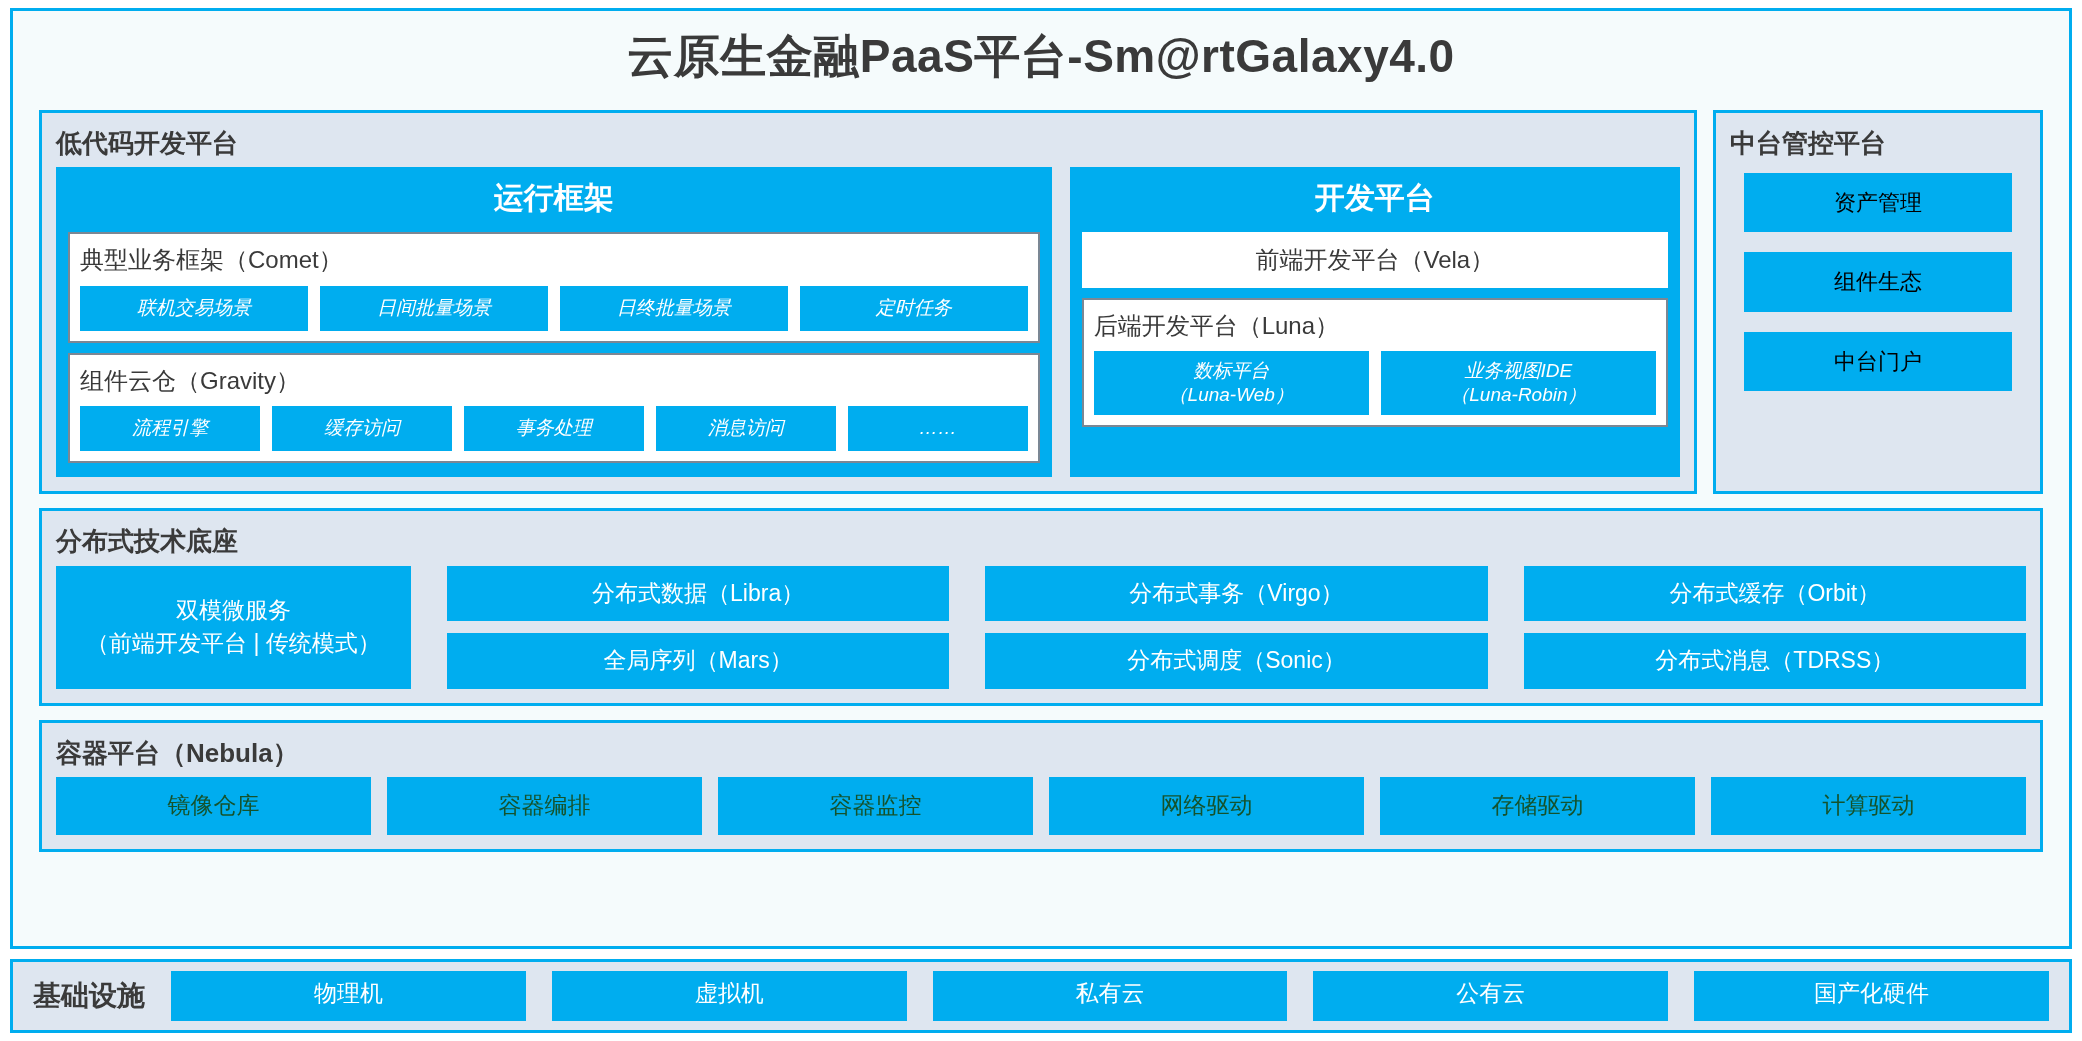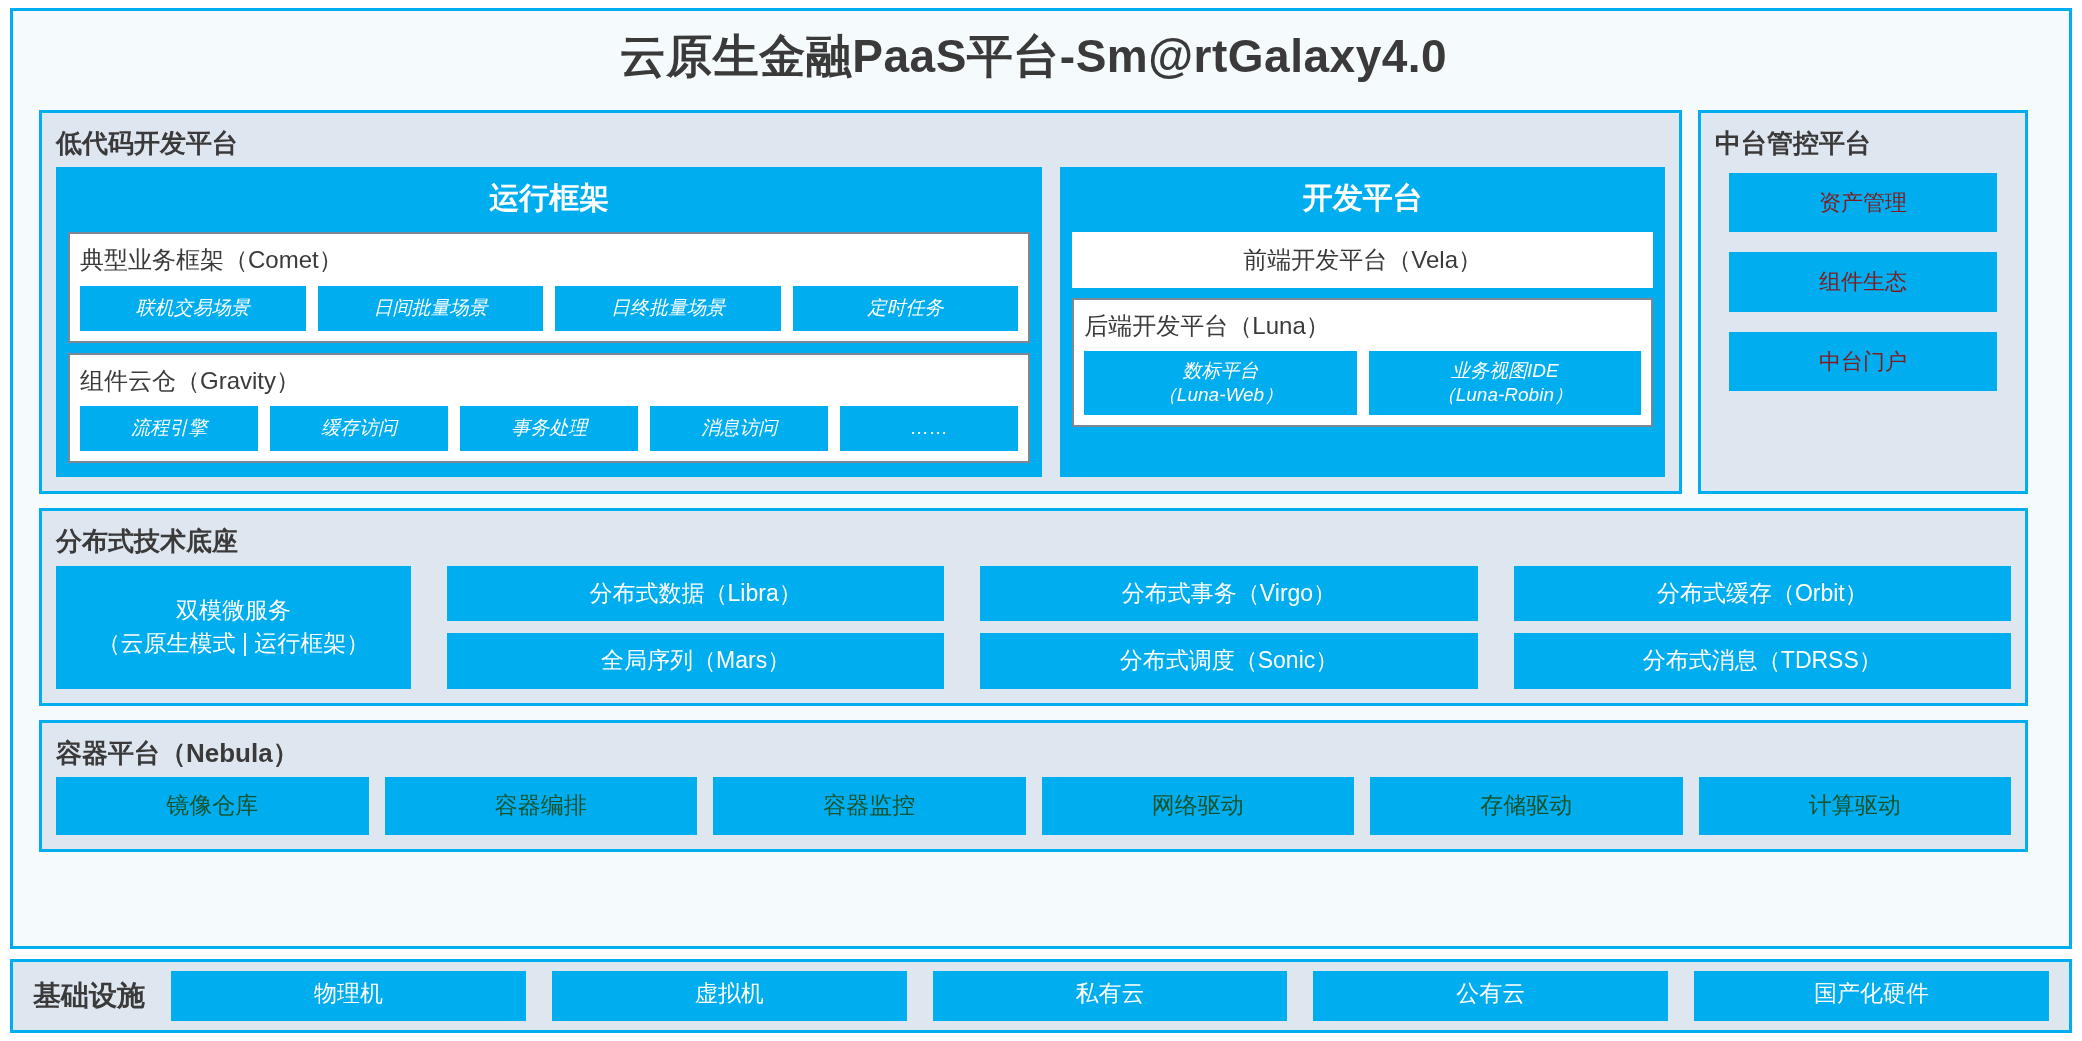--- a/index.html
+++ b/index.html
@@ -20,21 +20,21 @@
   .canvas{
     position:relative;width:2082px;height:1041px;
     display:flex;flex-direction:column;
     padding:8px 10px 8px 10px;gap:10px;
   }
 
   
   .outer-frame{
     border:3px solid var(--accent);
     background:var(--page);
-    padding:10px 41px 20px 26px;
+    padding:10px 26px 20px 26px;
     display:flex;flex-direction:column;gap:14px;
     flex:1 1 auto;
   }
 
   .main-title{
     text-align:center;
     font-size:46px;
     font-weight:700;
     letter-spacing:.5px;
     color:#3A3A3A;
@@ -109,21 +109,21 @@
     background:#ffffff;
     text-align:center;
     font-size:24px;color:#3A3A3A;
     padding:14px 6px;line-height:1.15;
   }
   .luna-inner{display:flex;gap:12px;}
 
   
   .console-list{display:flex;flex-direction:column;gap:20px;padding:6px 14px 4px 14px;flex:1 1 auto;justify-content:flex-start;}
   .console-item{
-    background:var(--accent);color:#7f1d1d;
+    background:var(--accent);color:#000000;
     text-align:center;font-size:22px;
     padding:17px 4px;line-height:1.15;
   }
 
   
   .dist-body{display:flex;gap:16px;align-items:stretch;}
   .dist-big{
     flex:0 0 355px;
     background:var(--accent);color:#fff;
     display:flex;flex-direction:column;align-items:center;justify-content:center;
@@ -238,21 +238,21 @@
         </div>
       </div>
 
     </div>
 
     <div class="panel">
       <div class="panel-title">分布式技术底座</div>
       <div class="dist-body">
         <div class="dist-big">
           <span>双模微服务</span>
-          <span>（云原生模式 | 运行框架）</span>
+          <span>（前端开发平台 | 传统模式）</span>
         </div>
         <div class="dist-cols">
           <div class="dist-col">
             <div class="dist-chip">分布式数据（Libra）</div>
             <div class="dist-chip">全局序列（Mars）</div>
           </div>
           <div class="dist-col">
             <div class="dist-chip">分布式事务（Virgo）</div>
             <div class="dist-chip">分布式调度（Sonic）</div>
           </div>

